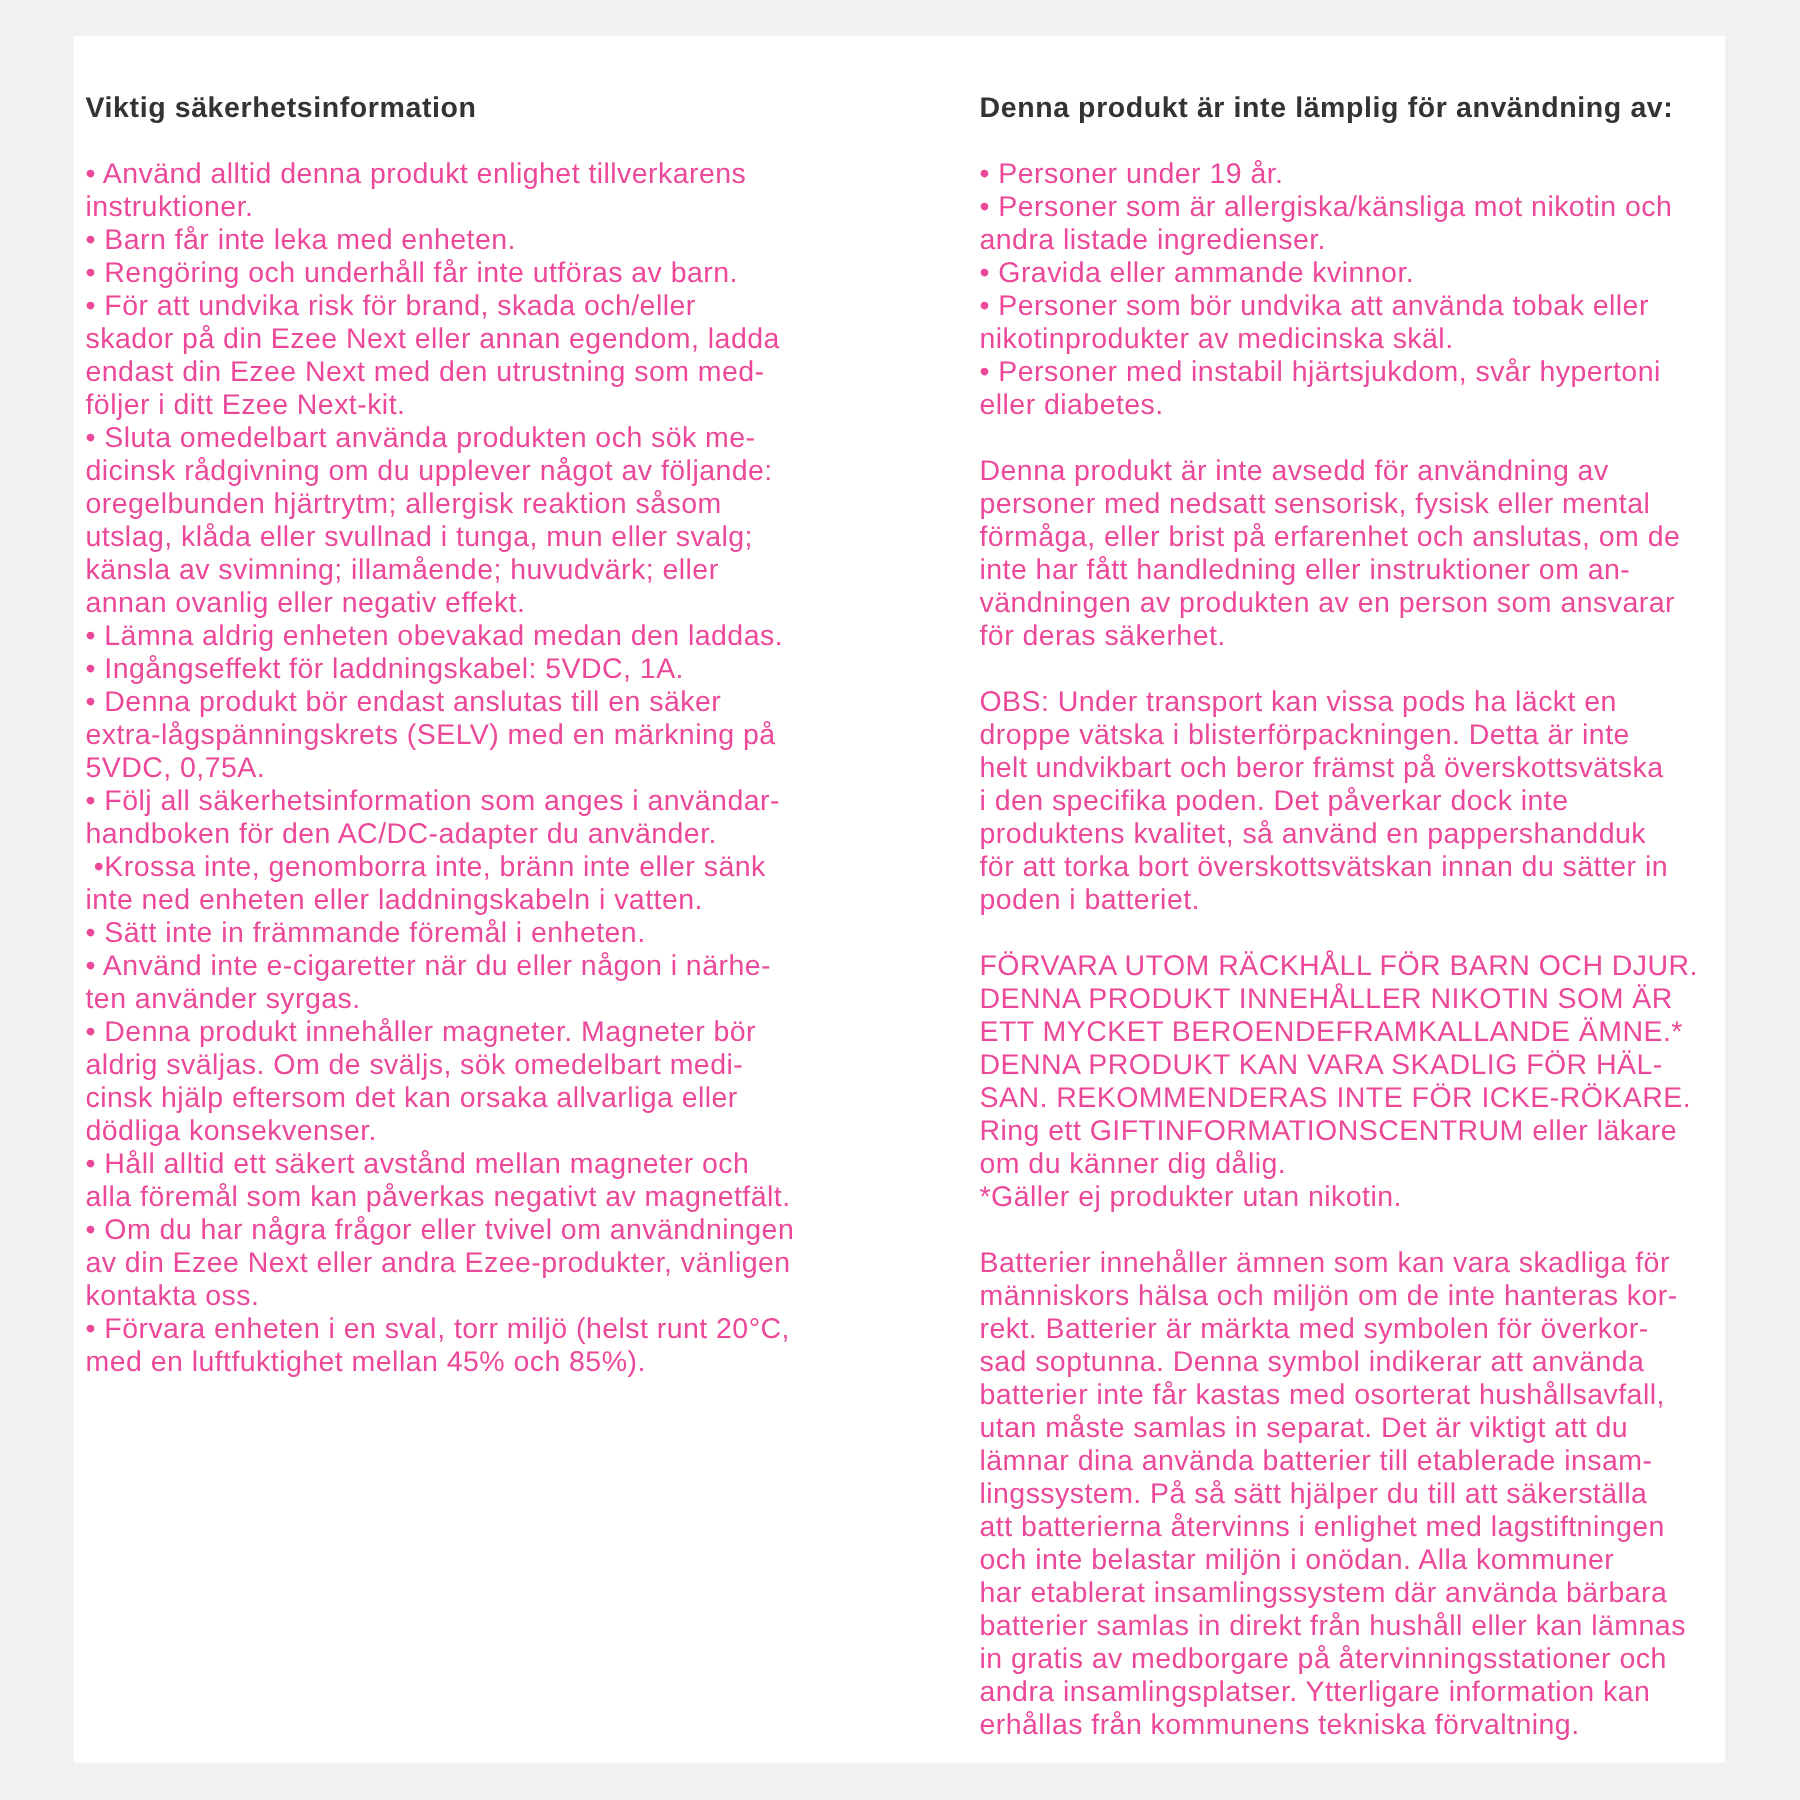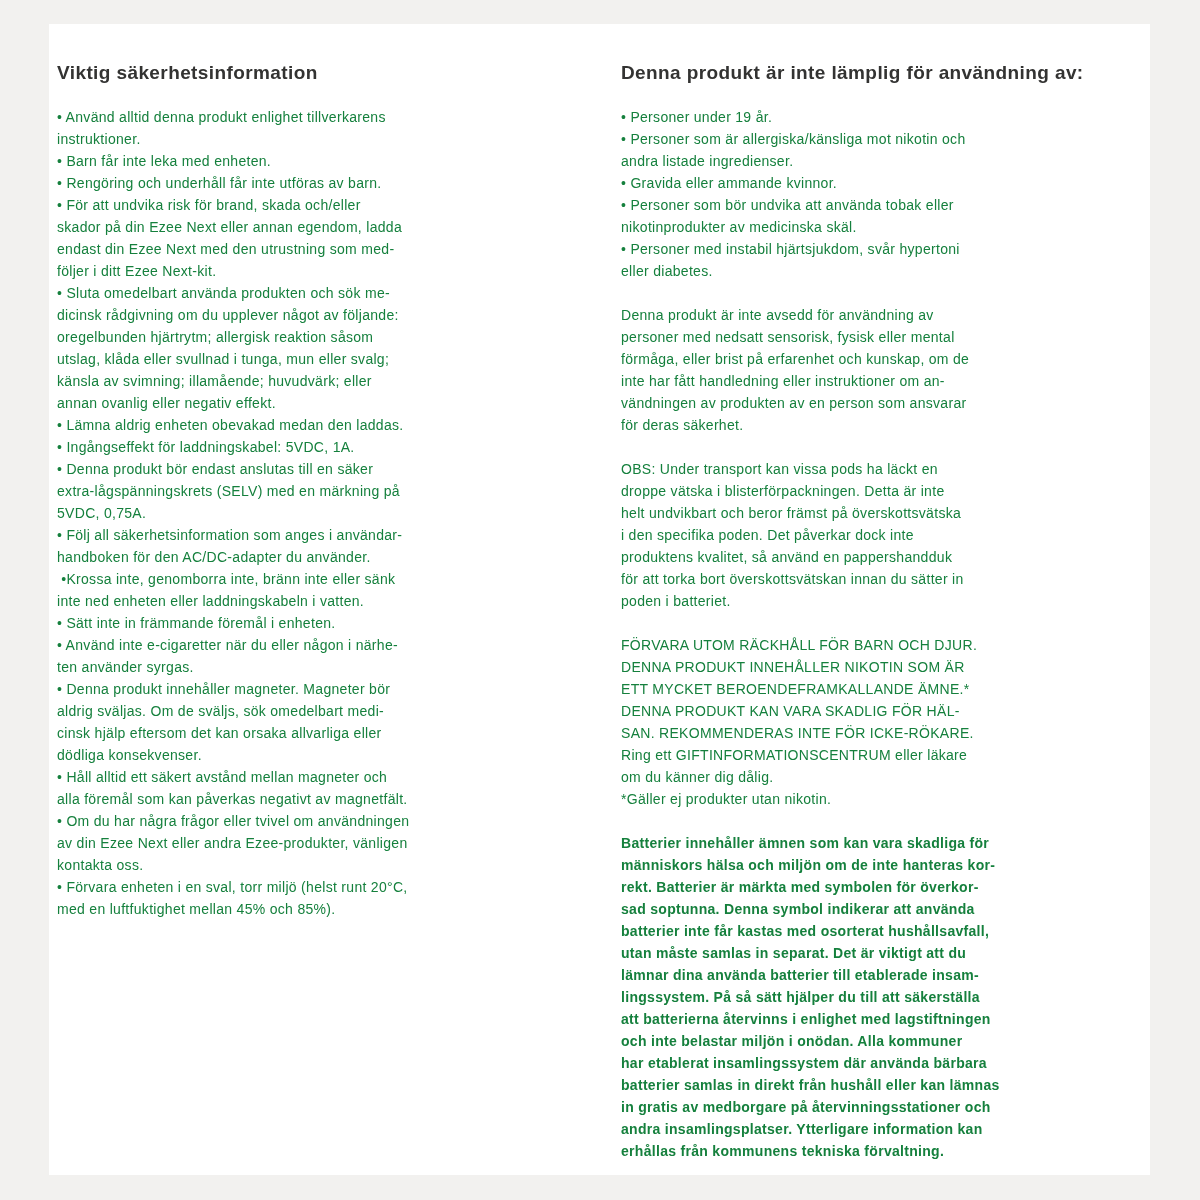--- a/index.html
+++ b/index.html
@@ -25,46 +25,45 @@
   }
   .column {
     position: absolute;
     top: 37px;
   }
   .column-left {
     left: 8px;
     width: 525px;
   }
   .column-right {
-    left: 572px;
+    left: 604px;
     width: 495px;
   }
   .heading {
     margin: 0 0 21px 0;
     font-size: 19px;
     line-height: 24px;
     font-weight: bold;
     color: #333332;
     letter-spacing: 0.4px;
     white-space: pre;
   }
   .body-text {
     margin: 0;
-    font-size: 14px;
+    font-size: 19px;
     line-height: 22px;
-    color: #15803d;
+    color: #ec4899;
     letter-spacing: 0.3px;
     white-space: pre;
   }
   .paragraph {
     margin: 0 0 22px 0;
   }
   .paragraph:last-child {
     margin-bottom: 4px;
-    font-weight: bold;
   }
 </style>
 </head>
 <body>
 
 <div class="card">
 
   <div class="column column-left">
     <h2 class="heading">Viktig säkerhetsinformation</h2>
     <p class="body-text">• Använd alltid denna produkt enlighet tillverkarens
@@ -111,21 +110,21 @@
     <p class="body-text paragraph">• Personer under 19 år.
 • Personer som är allergiska/känsliga mot nikotin och
 andra listade ingredienser.
 • Gravida eller ammande kvinnor.
 • Personer som bör undvika att använda tobak eller
 nikotinprodukter av medicinska skäl.
 • Personer med instabil hjärtsjukdom, svår hypertoni
 eller diabetes.</p>
     <p class="body-text paragraph">Denna produkt är inte avsedd för användning av
 personer med nedsatt sensorisk, fysisk eller mental
-förmåga, eller brist på erfarenhet och kunskap, om de
+förmåga, eller brist på erfarenhet och anslutas, om de
 inte har fått handledning eller instruktioner om an-
 vändningen av produkten av en person som ansvarar
 för deras säkerhet.</p>
     <p class="body-text paragraph">OBS: Under transport kan vissa pods ha läckt en
 droppe vätska i blisterförpackningen. Detta är inte
 helt undvikbart och beror främst på överskottsvätska
 i den specifika poden. Det påverkar dock inte
 produktens kvalitet, så använd en pappershandduk
 för att torka bort överskottsvätskan innan du sätter in
 poden i batteriet.</p>

